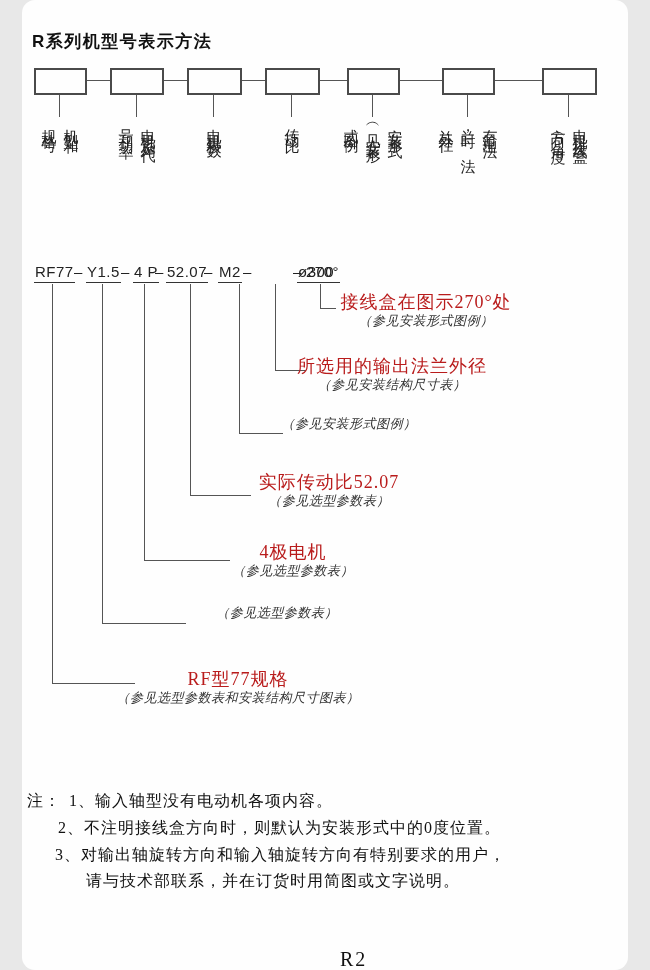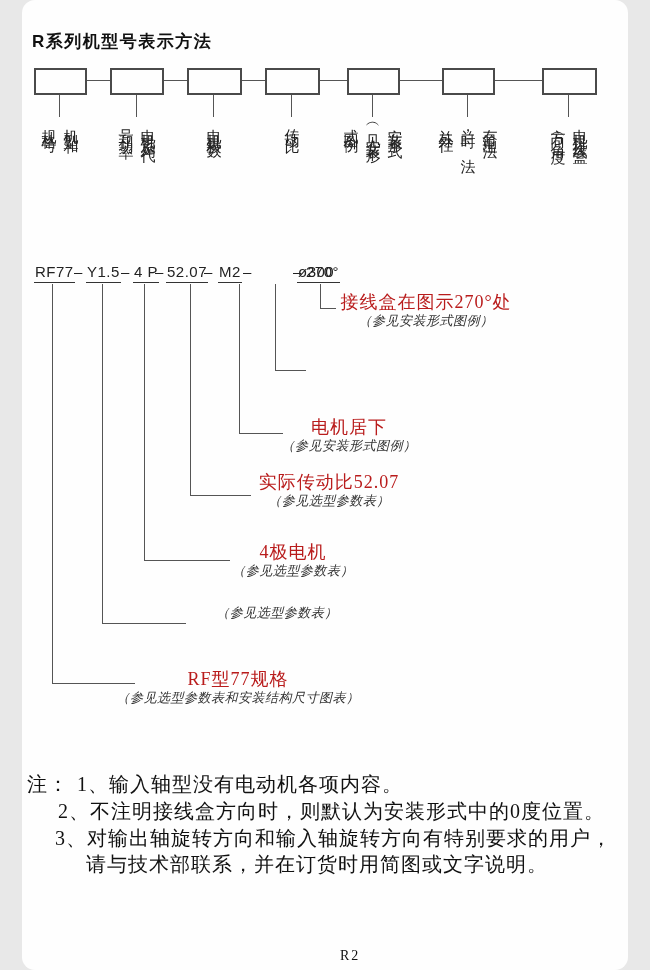--- a/index.html
+++ b/index.html
@@ -52,27 +52,27 @@
 
   
   .expl{position:absolute;width:340px;text-align:center;}
   .expl-main{font-family:"Liberation Serif",serif;font-size:18px;line-height:22px;color:#b91c1c;letter-spacing:1px;}
   .expl-note{font-family:"Liberation Serif",serif;font-size:13px;line-height:16px;color:#333;letter-spacing:.5px;font-style:italic;}
   .e1{left:234px;top:291px;} .e2{left:200px;top:355px;} .e3{left:157px;top:416px;}
   .e4{left:137px;top:471px;} .e5{left:101px;top:541px;} .e6{left:85px;top:605px;}
   .e7{left:46px;top:668px;}
 
   
-  .note{position:absolute;font-family:"Liberation Serif",serif;font-size:20px;
-        letter-spacing:1px;color:#111;white-space:nowrap;}
+  .note{position:absolute;font-family:"Liberation Serif",serif;font-size:16px;
+        letter-spacing:1px;color:#111;white-space:nowrap;margin-top:20px;}
   .n1{left:5px;top:771px;} .n1 .num{margin-left:8px;}
   .n2{left:36px;top:798px;} .n3{left:33px;top:825px;} .n4{left:64px;top:851px;}
 
   .page-number{position:absolute;left:318px;top:948px;font-family:"Liberation Serif",serif;
-               font-size:14px;color:#111;letter-spacing:2px;}
+               font-size:20px;color:#111;letter-spacing:2px;}
 </style>
 </head>
 <body>
 
 <div class="page">
 
   <div class="title">R系列机型号表示方法</div>
 
   <div class="box b1"></div>
   <div class="box b2"></div>
@@ -133,22 +133,25 @@
   <div class="lead c3"></div>
   <div class="lead c4"></div>
   <div class="lead c5"></div>
   <div class="lead c6"></div>
   <div class="lead c7"></div>
 
   <div class="expl e1">
     <div class="expl-main">接线盒在图示270°处</div>
     <div class="expl-note">（参见安装形式图例）</div>
   </div>
+  <div class="expl e2">
+    <div class="expl-main">所选用的输出法兰外径</div>
+    <div class="expl-note">（参见安装结构尺寸表）</div>
+  </div>
   <div class="expl e3">
-    <div class="expl-main">电机居下</div>
     <div class="expl-note">（参见安装形式图例）</div>
   </div>
   <div class="expl e4">
     <div class="expl-main">实际传动比52.07</div>
     <div class="expl-note">（参见选型参数表）</div>
   </div>
   <div class="expl e5">
     <div class="expl-main">4极电机</div>
     <div class="expl-note">（参见选型参数表）</div>
   </div>

